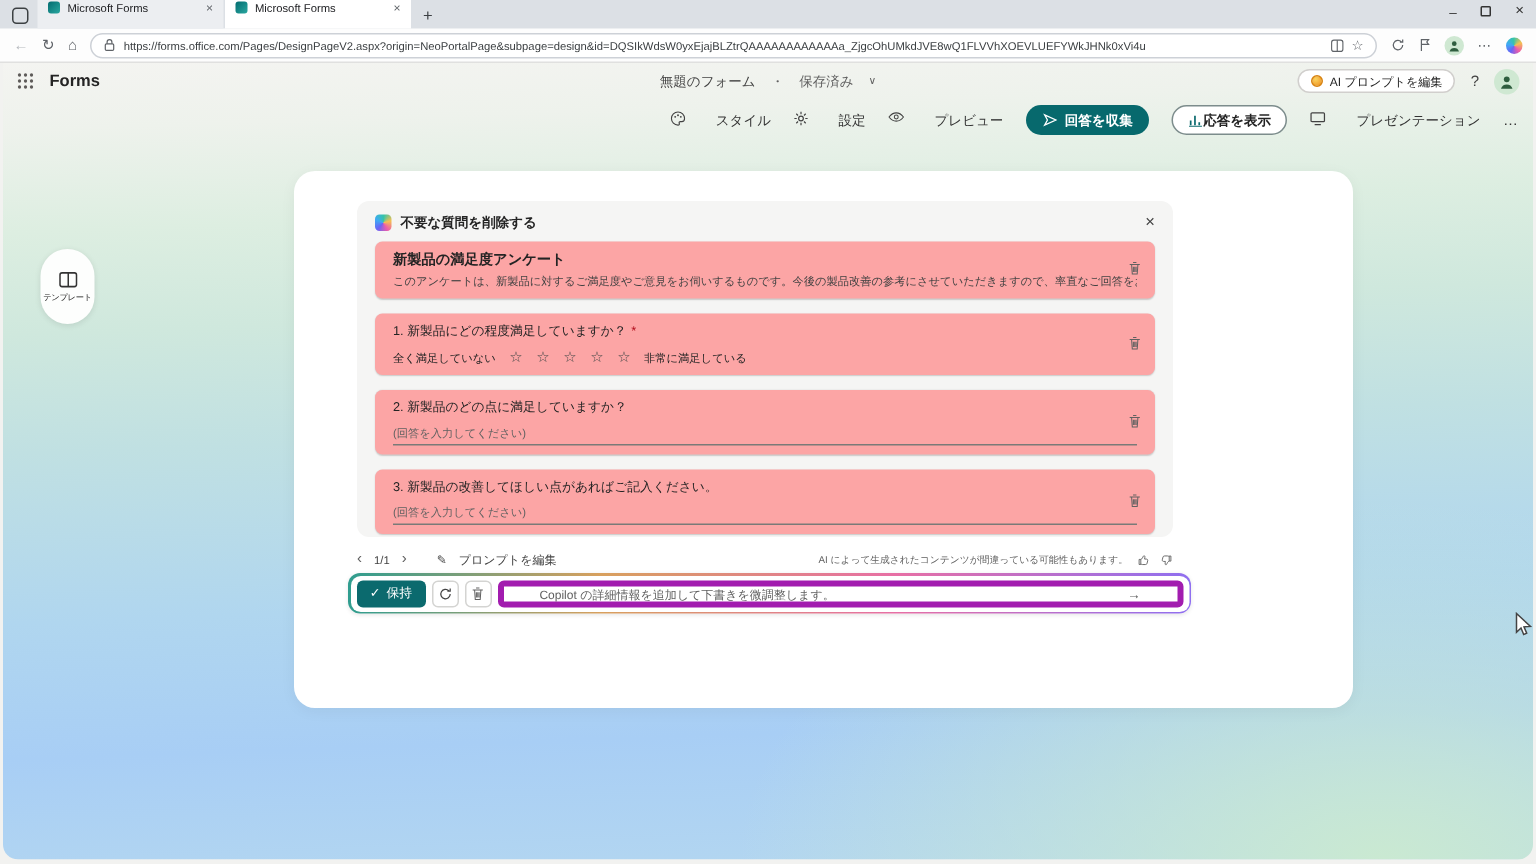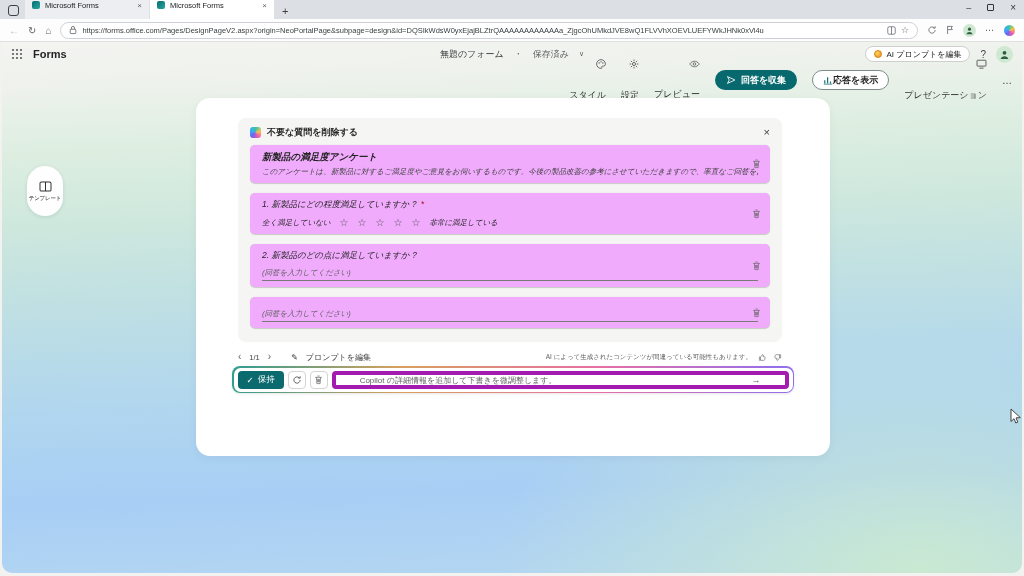--- a/index.html
+++ b/index.html
@@ -47,39 +47,39 @@
   .doc-title { position:absolute; left:0; right:0; top:0; height:24px; display:flex; align-items:center; justify-content:center; gap:10px; font-size:9px; color:#424242; }
   .doc-title .muted { color:#616161; }
   .chev { font-size:7px; color:#616161; }
   .fh-right { margin-left:auto; display:flex; align-items:center; gap:10px; }
   .ai-pill { height:16px; display:flex; align-items:center; gap:5px; padding:0 8px; border:1px solid #d1cfcd; border-radius:9px; background:#fff; font-size:8px; color:#242424; }
   .coin { width:8px; height:8px; border-radius:50%; background:radial-gradient(circle at 35% 30%,#fbd35e,#ee8f1e); border:0.5px solid #d7820f; }
   .help-q { font-size:10px; color:#424242; }
   .avatar-m { width:17px; height:17px; border-radius:50%; background:#cfe8d2; display:flex; align-items:center; justify-content:center; }
 
   .ftoolbar { height:28px; display:flex; align-items:center; justify-content:flex-end; gap:15px; padding-right:12px; position:relative; }
-  .tb-item { display:flex; align-items:flex-end; gap:20px; font-size:9px; color:#333;flex-direction:column; }
+  .tb-item { display:flex; align-items:flex-start; gap:20px; font-size:9px; color:#333; }
   .tb-primary { height:20px; display:flex; align-items:center; gap:5px; padding:0 11px; border-radius:11px; background:#07696d; color:#fff; font-size:9px; font-weight:bold; }
   .tb-outline { height:20px; display:flex; align-items:center; gap:0; padding:0 10px; border-radius:11px; background:#fff; border:1px solid #7c8c8c; color:#242424; font-size:9px; font-weight:bold; }
   .tb-more { font-size:10px; color:#333; }
 
   
   .template-pill { position:absolute; left:27px; top:124px; width:36px; height:50px; border-radius:18px; background:#fdfefd;
       box-shadow:0 1px 4px rgba(0,0,0,0.10); display:flex; flex-direction:column; align-items:center; justify-content:center; gap:3px; }
   .template-label { font-size:5.5px; color:#242424; letter-spacing:-0.2px; }
 
   
-  .canvas { position:absolute; left:196px; top:56px; width:634px; height:358px; background:#fff; border-radius:14px; box-shadow:0 2px 10px rgba(0,0,0,0.05); }
+  .canvas { position:absolute; left:196px; top:72px; width:706px; height:358px; background:#fff; border-radius:14px; box-shadow:0 2px 10px rgba(0,0,0,0.05); }
   .panel { position:absolute; left:42px; top:20px; width:544px; height:224px; background:#f5f5f4; border-radius:8px; }
   .panel-head { display:flex; align-items:center; gap:6px; padding:8px 12px 6px; }
   .copilot-logo { width:11px; height:11px; border-radius:3px;
       background:conic-gradient(from 220deg,#6a63f6,#3fa9f5,#35c4a8,#f6c050,#ef5da8,#6a63f6); }
   .panel-title { flex:1; font-size:9px; font-weight:bold; color:#242424; }
   .panel-close { font-size:11px; color:#424242; line-height:1; }
-  .qcard { position:relative; background:#f0abfc; border-radius:5px; margin:0 12px 10px; padding:6px 12px; box-shadow:0 0.4px 1px rgba(0,0,0,0.18);font-style:italic; }
+  .qcard { position:relative; background:#fca5a5; border-radius:5px; margin:0 12px 10px; padding:6px 12px; box-shadow:0 0.4px 1px rgba(0,0,0,0.18); }
   .trash-btn { position:absolute; right:9px; top:50%; transform:translateY(-50%); }
   .form-title { font-size:9.5px; font-weight:bold; color:#242424; margin-bottom:3px; padding-right:20px; }
   .form-desc { font-size:7.5px; color:#424242; white-space:nowrap; overflow:hidden; }
   .q-label { font-size:8.5px; color:#242424; padding-right:20px; }
   .q-label .req { color:#b10e1c; margin-left:3px; }
   .rating-row { margin-top:7px; display:flex; align-items:center; gap:9px; }
   .r-label { font-size:7.5px; color:#242424; }
   .star { font-size:10px; color:#4a4a4a; line-height:1; }
   .answer-line { margin-top:6px; border-bottom:1px solid #7a7a78; padding-bottom:2px; font-size:7.5px; color:#616161; }
 
@@ -308,20 +308,21 @@
           <div class="q-label">2. 新製品のどの点に満足していますか？</div>
           <div class="answer-line">(回答を入力してください)</div>
           <span class="trash-btn">
             <svg width="9" height="10" viewBox="0 0 12 13">
                 <path d="M1.5 3h9M4.5 1.2h3M3.2 3l.6 8.3h4.4L8.8 3M4.8 5v4.5M6 5v4.5M7.2 5v4.5" fill="none" stroke="#616161" stroke-width="0.9"></path>
               </svg>
           </span>
         </div>
 
         <div class="qcard">
+          <div class="q-label">3. 新製品の改善してほしい点があればご記入ください。</div>
           <div class="answer-line">(回答を入力してください)</div>
           <span class="trash-btn">
             <svg width="9" height="10" viewBox="0 0 12 13">
                 <path d="M1.5 3h9M4.5 1.2h3M3.2 3l.6 8.3h4.4L8.8 3M4.8 5v4.5M6 5v4.5M7.2 5v4.5" fill="none" stroke="#616161" stroke-width="0.9"></path>
               </svg>
           </span>
         </div>
       </div>
 
       <div class="pager-row">

